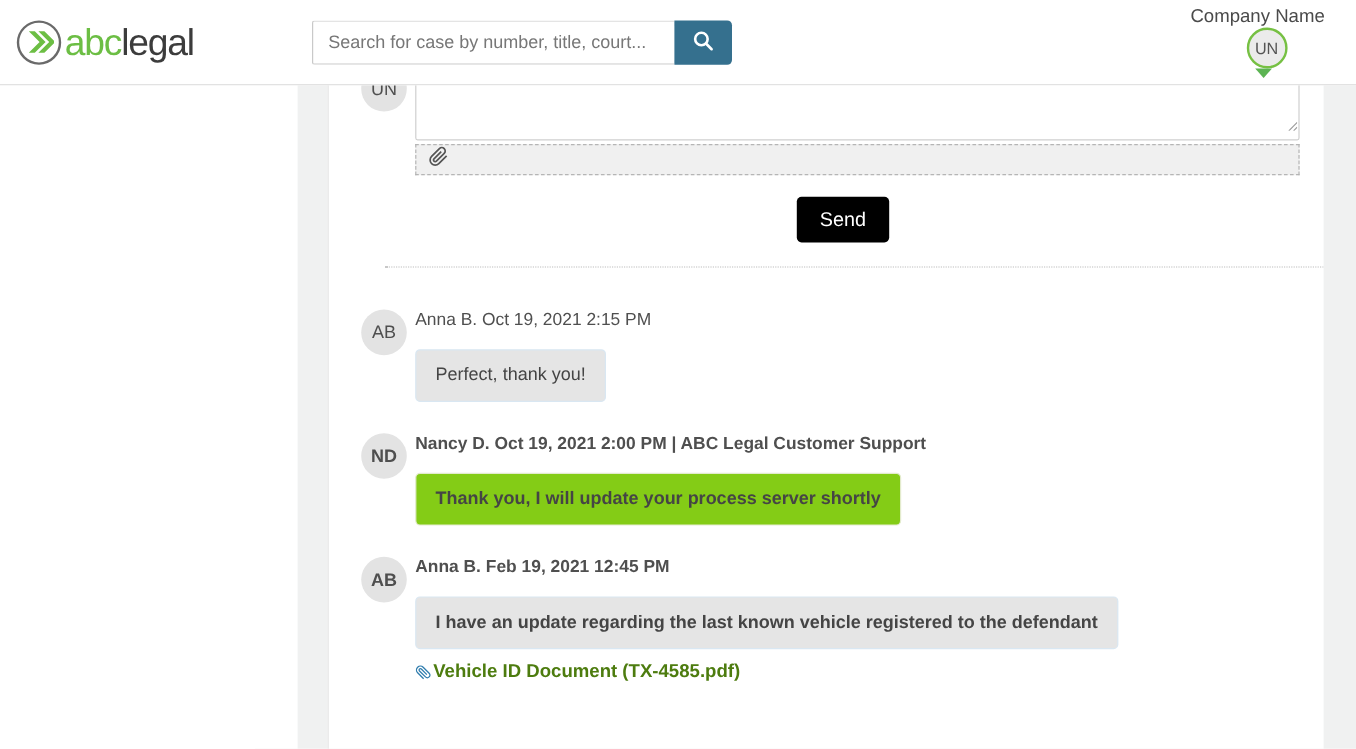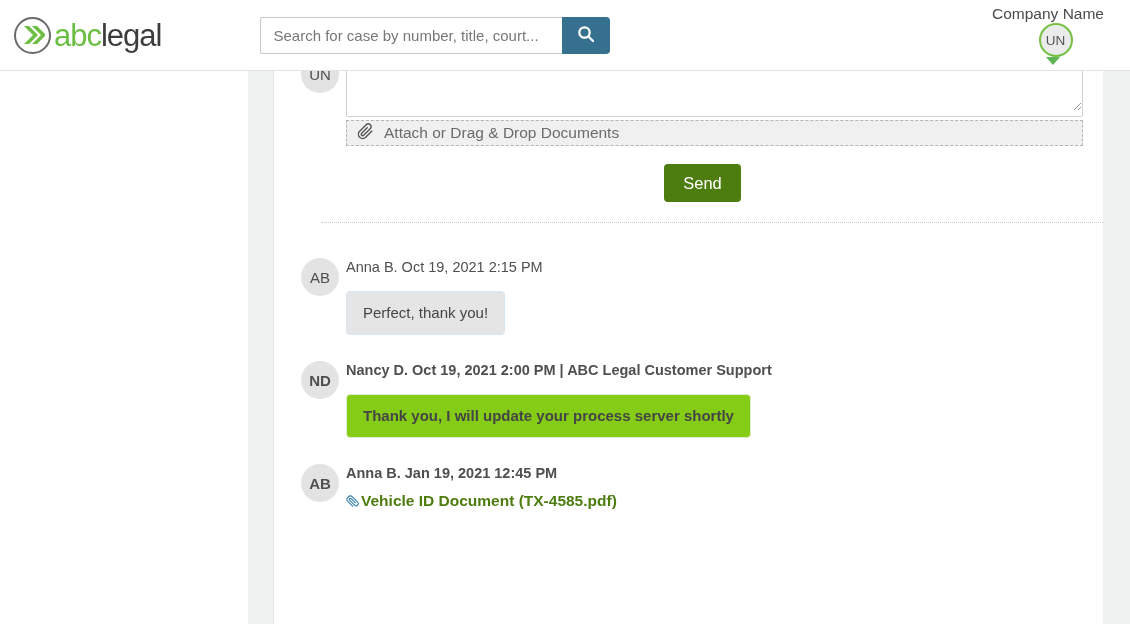--- a/index.html
+++ b/index.html
@@ -43,21 +43,21 @@
   .compose-col { margin-left:7px; width:737px; }
   .ta-wrap { position:relative; }
   .compose-ta { width:737px; height:62px; border:1px solid #cfcfcf; border-radius:2px;
     resize:none; font-family:inherit; font-size:15px; color:#444; padding:6px 10px; outline:none;
     display:block; }
   .grip { position:absolute; right:2px; bottom:3px; pointer-events:none; }
   .attach-zone { margin-top:3px; width:737px; height:26px; background:#f0f0f0;
     border:1px dashed #b5b5b5; display:flex; align-items:center; padding:0 10px; cursor:pointer; }
   .attach-label { font-size:15.5px; color:#6b6b6b; margin-left:10px; }
   .send-row { width:803px; text-align:center; margin-top:18px; }
-  .send-btn { background:#4d7c0f; color:#fff; border:none; border-radius:4px; height:38px;
+  .send-btn { background:#000000; color:#fff; border:none; border-radius:4px; height:38px;
     padding:0 19px; font-size:16.5px; font-family:inherit; cursor:pointer; }
 
   
   .divider { border-top:1px dotted #c8c8c8; margin:20px 20px 0 20px; width:790px; }
   .notice { margin:14px 0 0 20px; font-size:15.5px; color:#3f3f3f; }
   .notice a { color:#3d7fa6; text-decoration:none; cursor:pointer; }
 
   
   .msg { display:flex; margin-top:35px; }
   .msg + .msg { margin-top:26px;font-weight:bold; }
@@ -120,21 +120,20 @@
                 <line x1="6" y1="9" x2="9" y2="6"></line>
             </svg>
           </span>
         </div>
         <div class="attach-zone">
           <span>
             <svg width="17" height="19" viewBox="0 0 24 24" fill="none" stroke="#555" stroke-width="2">
               <path d="M21.44 11.05l-9.19 9.19a6 6 0 0 1-8.49-8.49l9.19-9.19a4 4 0 0 1 5.66 5.66l-9.2 9.19a2 2 0 0 1-2.83-2.83l8.49-8.48"></path>
             </svg>
           </span>
-          <span class="attach-label">Attach or Drag &amp; Drop Documents</span>
         </div>
       </div>
     </div>
 
     <div class="send-row">
       <button class="send-btn">Send</button>
     </div>
 
     <div class="divider"></div>
 
@@ -150,21 +149,22 @@
       <div class="avatar">ND</div>
       <div class="msg-col">
         <div class="msg-meta">Nancy D. Oct 19, 2021 2:00 PM | ABC Legal Customer Support</div>
         <div class="bubble bubble-green">Thank you, I will update your process server shortly</div>
       </div>
     </div>
 
     <div class="msg">
       <div class="avatar">AB</div>
       <div class="msg-col">
-        <div class="msg-meta">Anna B. Jan 19, 2021 12:45 PM</div>
+        <div class="msg-meta">Anna B. Feb 19, 2021 12:45 PM</div>
+        <div class="bubble bubble-blue">I have an update regarding the last known vehicle registered to the defendant</div>
         <div class="attach-link">
           <span style="margin-right:2px; display:flex;">
             <svg width="13" height="13" viewBox="0 0 24 24" fill="none" stroke="#2f7cad" stroke-width="2" style="transform:rotate(90deg);">
               <path d="M21.44 11.05l-9.19 9.19a6 6 0 0 1-8.49-8.49l9.19-9.19a4 4 0 0 1 5.66 5.66l-9.2 9.19a2 2 0 0 1-2.83-2.83l8.49-8.48"></path>
             </svg>
           </span>
           <a>Vehicle ID Document (TX-4585.pdf)</a>
         </div>
       </div>
     </div>

